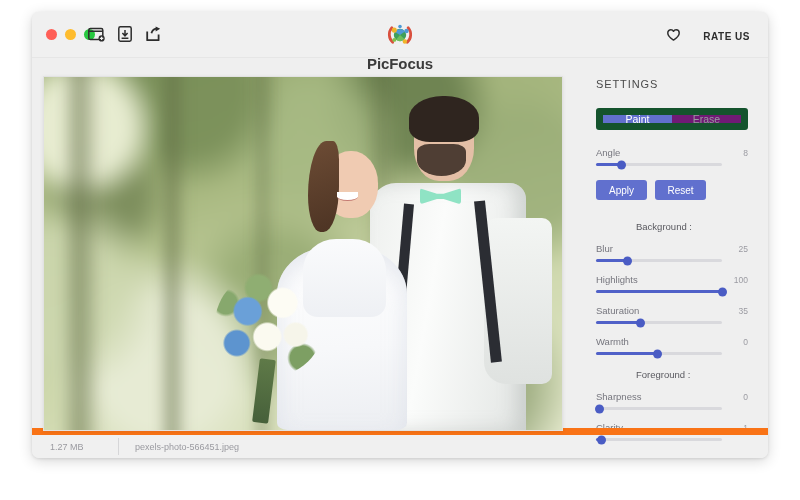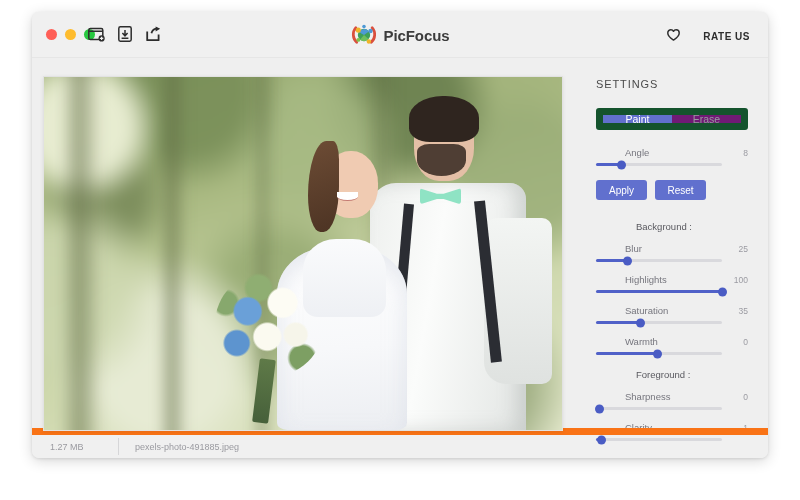--- a/index.html
+++ b/index.html
@@ -56,20 +56,21 @@
   .tool-icons svg { display: block; }
 
   .brand {
     position: absolute;
     left: 0; right: 0; top: 10px;
     display: flex;
     justify-content: center;
     align-items: center;
     gap: 7px;
     pointer-events: none;
+    flex-direction: column;
   }
   .brand-logo { width: 26px; height: 26px; display:block; }
   .brand-name {
     font-size: 15px;
     font-weight: bold;
     color: #3c3c3c;
     letter-spacing: -0.1px;
   }
 
   .rate-us {
@@ -313,21 +314,20 @@
     background: #6170ce;
     color: #ffffff;
   }
 
   .slider-row { margin-bottom: 12px; }
   .slider-head {
     display: flex;
     justify-content: space-between;
     align-items: baseline;
     margin-bottom: 5px;
-    margin-left: 29px;
   }
   .slider-label { font-size: 9.5px; color: #76767e; }
   .slider-value { font-size: 8.5px; color: #9b9ba2; }
 
   .track {
     position: relative;
     width: 126px;
     height: 3px;
     background: #d9d9dd;
     border-radius: 2px;
@@ -600,16 +600,16 @@
 
         </div>
       </div>
 
     </div>
   </div>
 
   <div class="statusbar">
     <span class="file-size">1.27 MB</span>
     <span class="divider"></span>
-    <span class="file-name">pexels-photo-491885.jpeg</span>
+    <span class="file-name">pexels-photo-566451.jpeg</span>
   </div>
 
 </div>
 
 </body></html>

